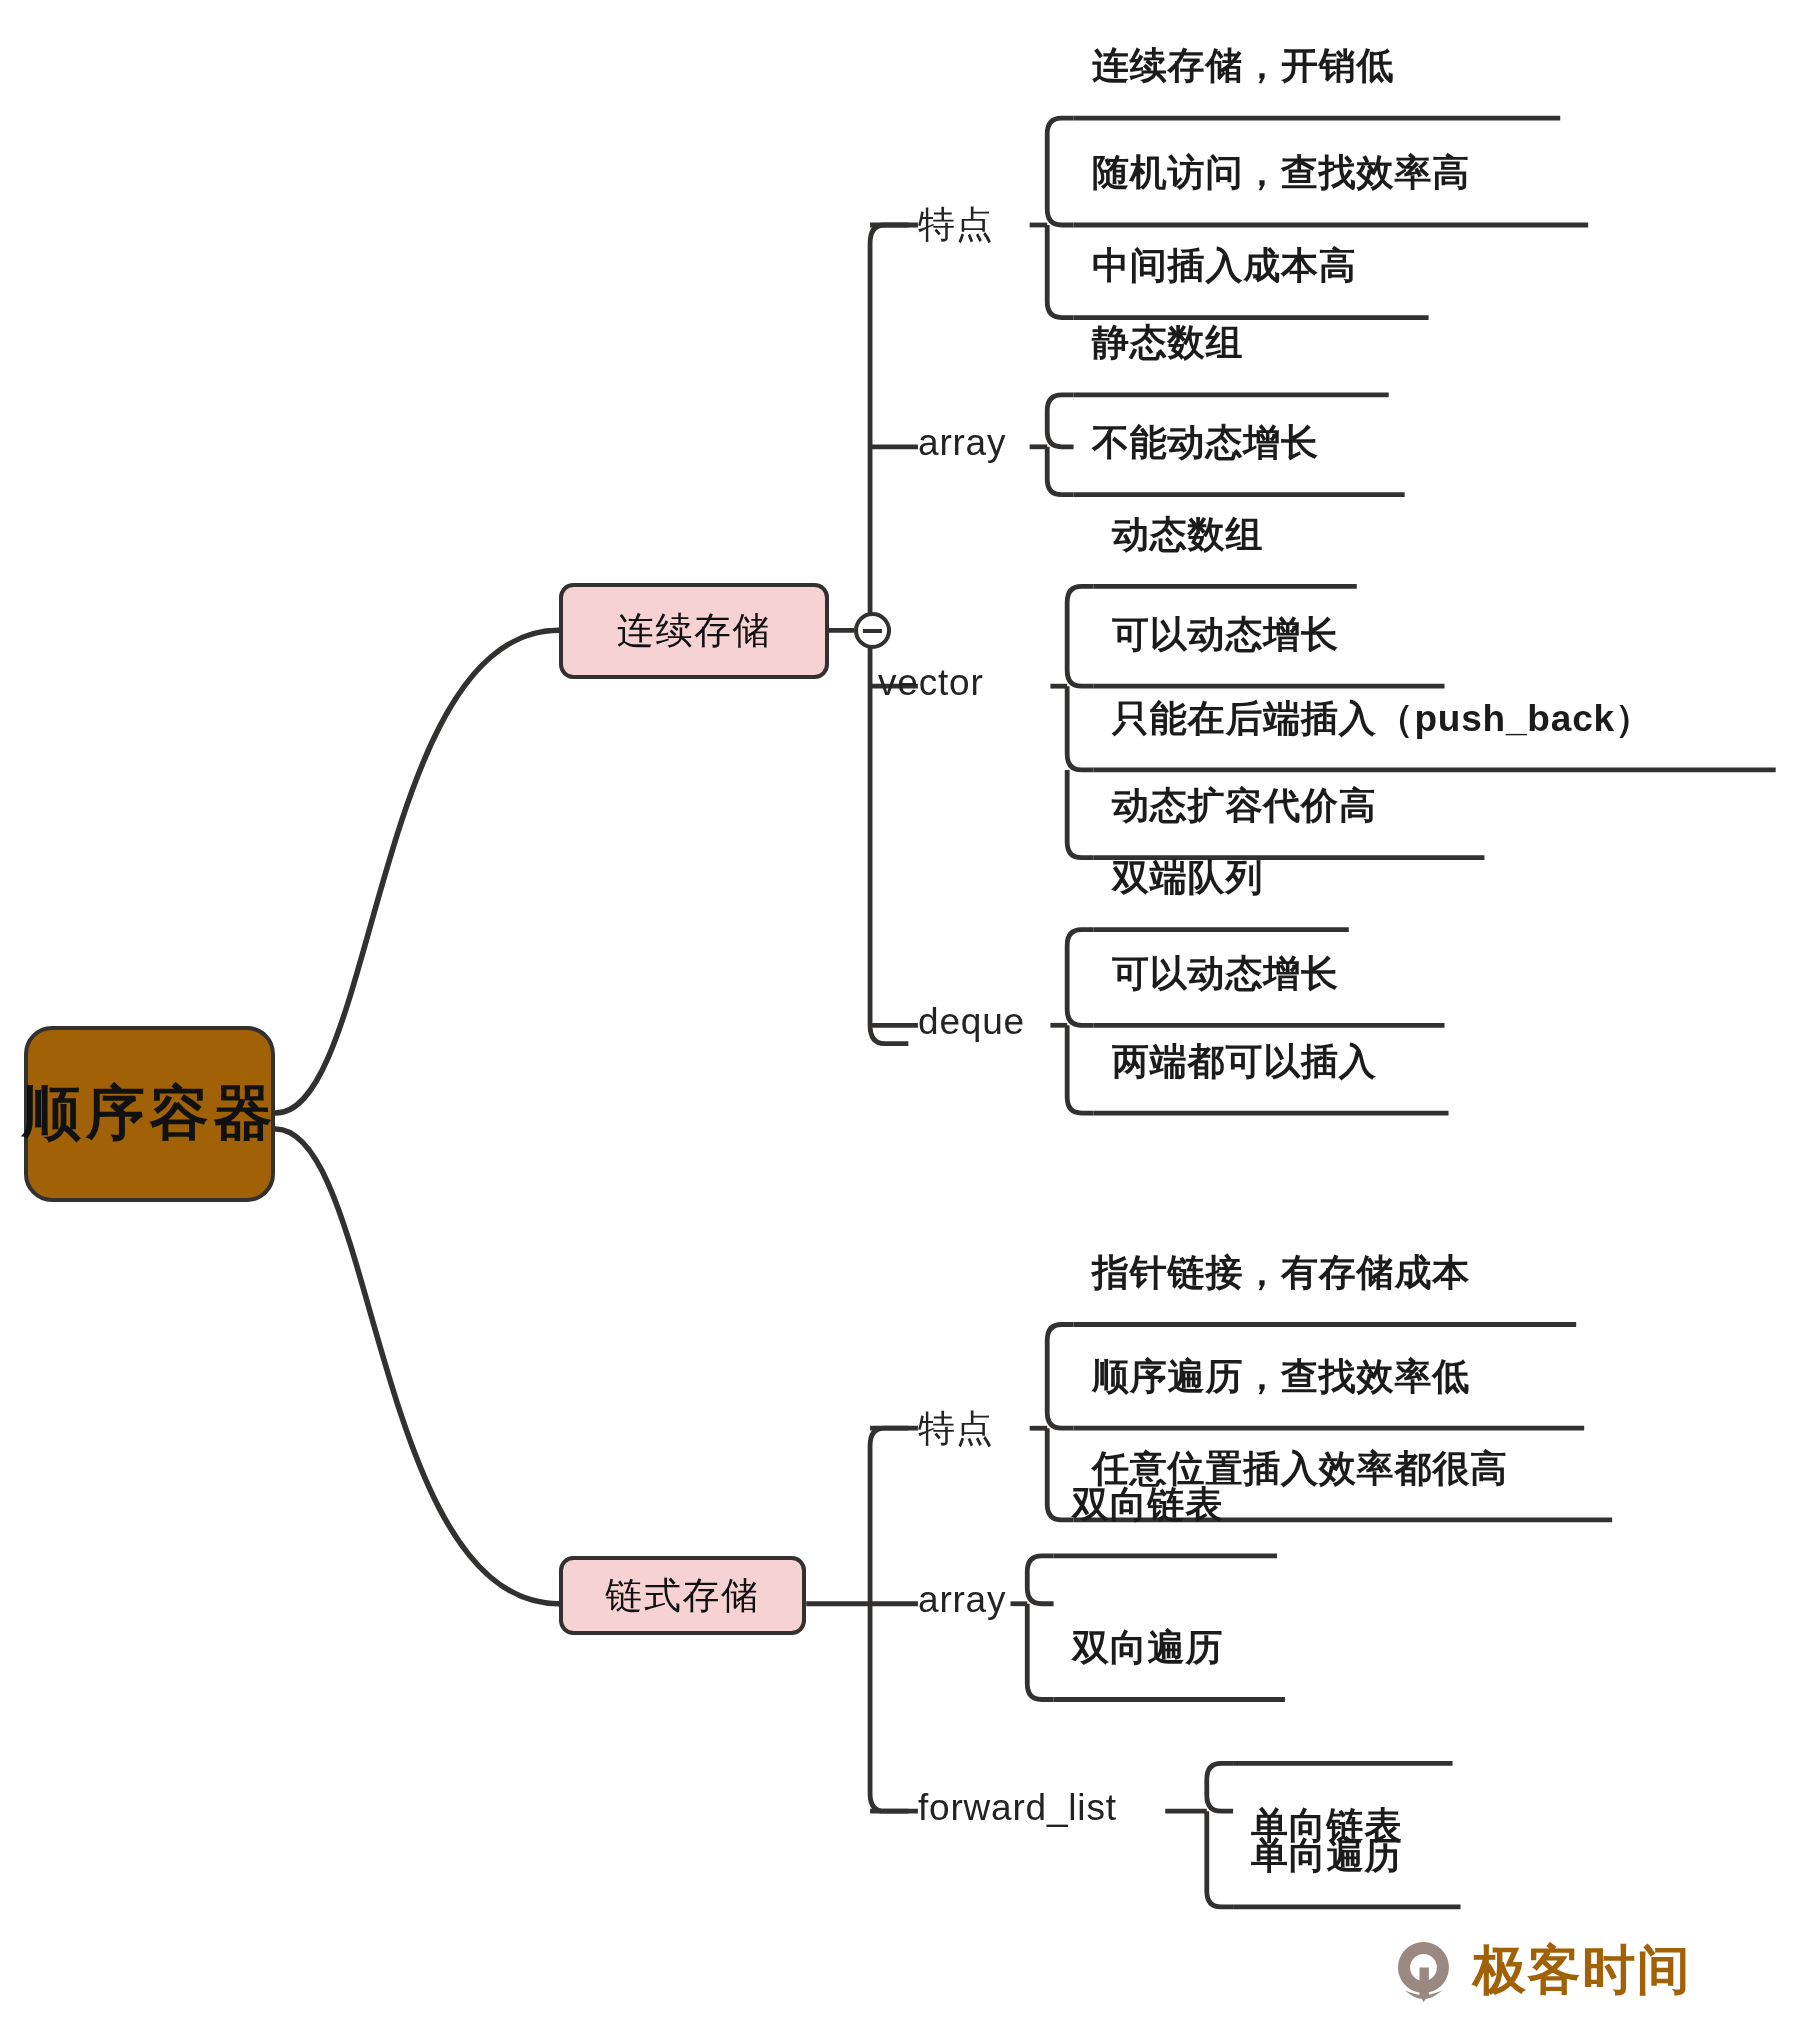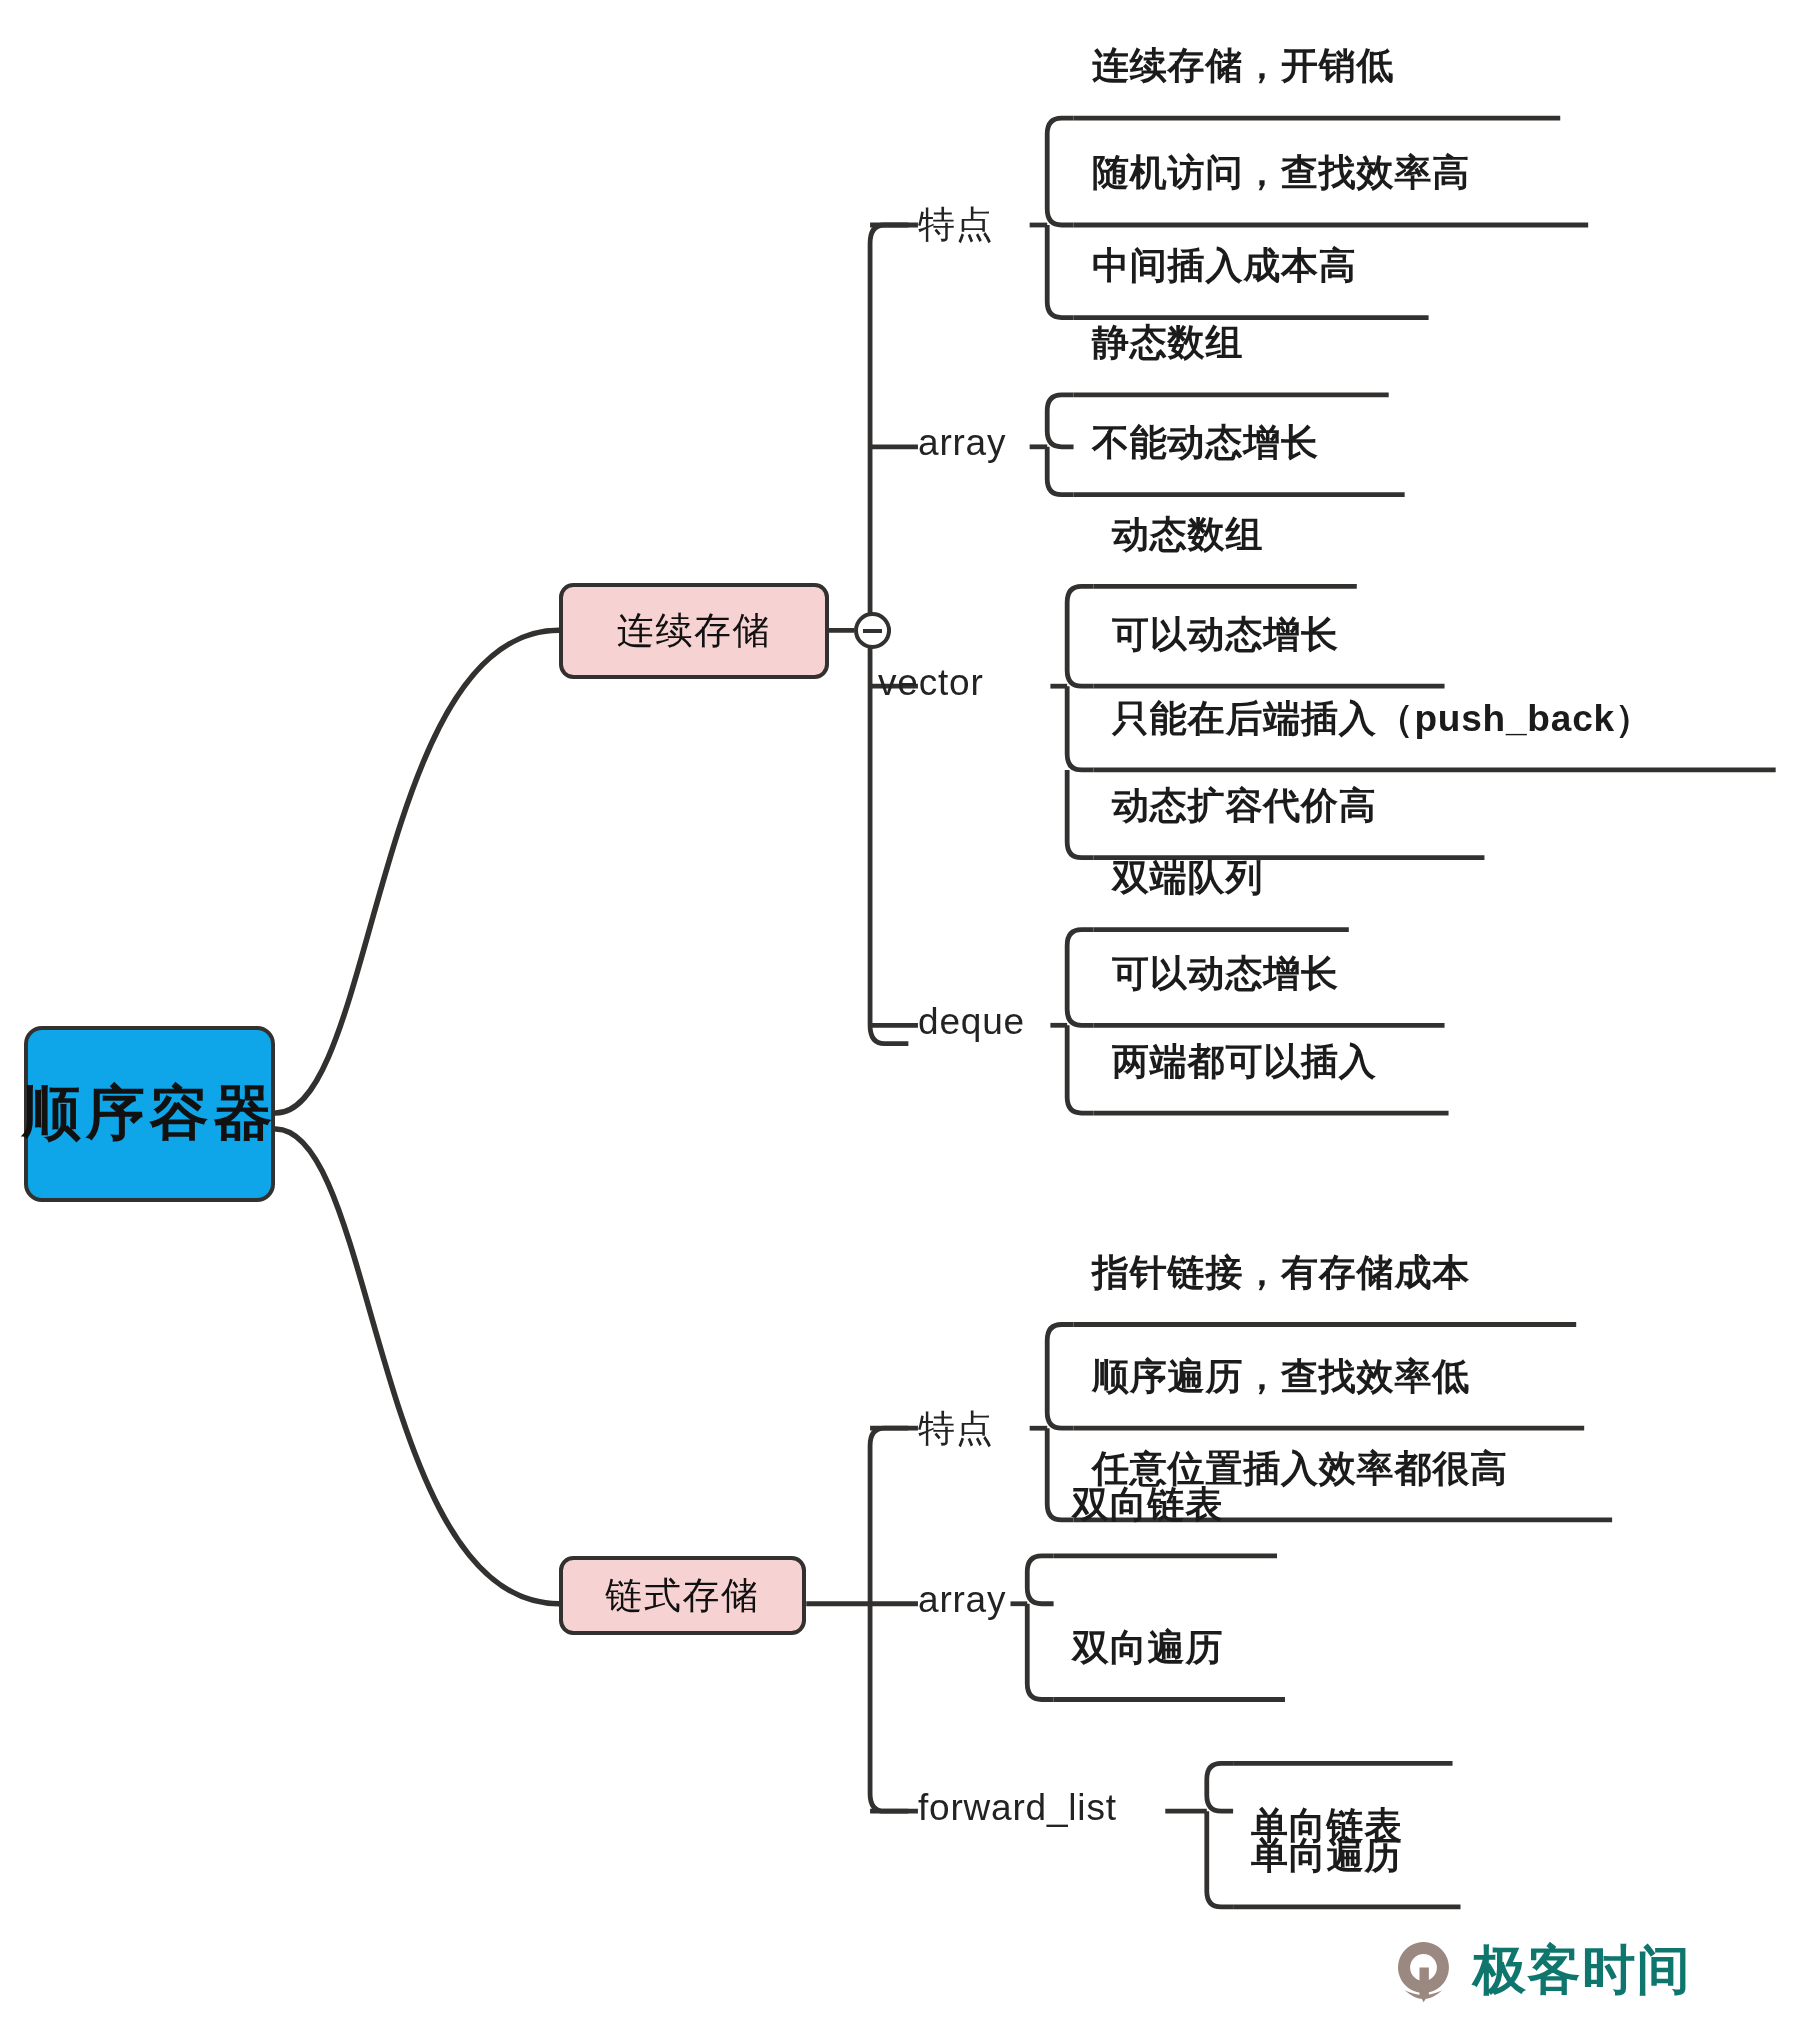--- a/index.html
+++ b/index.html
@@ -29,25 +29,25 @@
     box-sizing: border-box;
     display: flex;
     align-items: center;
     justify-content: center;
     border-radius: 14.4px;
     border: 4px solid #33312f;
     color: #111111;
     white-space: nowrap;
   }
   .node-root {
-    background: #0ea5e9;
+    background: #a16207;
     font-size: 59px;
     font-weight: bold;
     letter-spacing: 4.8px;
-    border-radius: 18px;
+    border-radius: 28px;
   }
   .node-branch {
     background: #f6d2d2;
     font-size: 37px;
     letter-spacing: 1.6px;
   }
   .topic {
     position: absolute;
     font-size: 37px;
     color: #232323;
@@ -85,21 +85,21 @@
     align-items: center;
     gap: 16px;
   }
   #watermark .wm-mark {
     width: 67px;
     height: 67px;
     position: relative;
   }
   #watermark .wm-text {
     font-size: 53px;
-    color: #0f766e;
+    color: #a16207;
     letter-spacing: 1.6px;
     font-weight: bold;
     white-space: nowrap;
   }
 </style>
 </head>
 <body>
 
 <div id="canvas">
 

